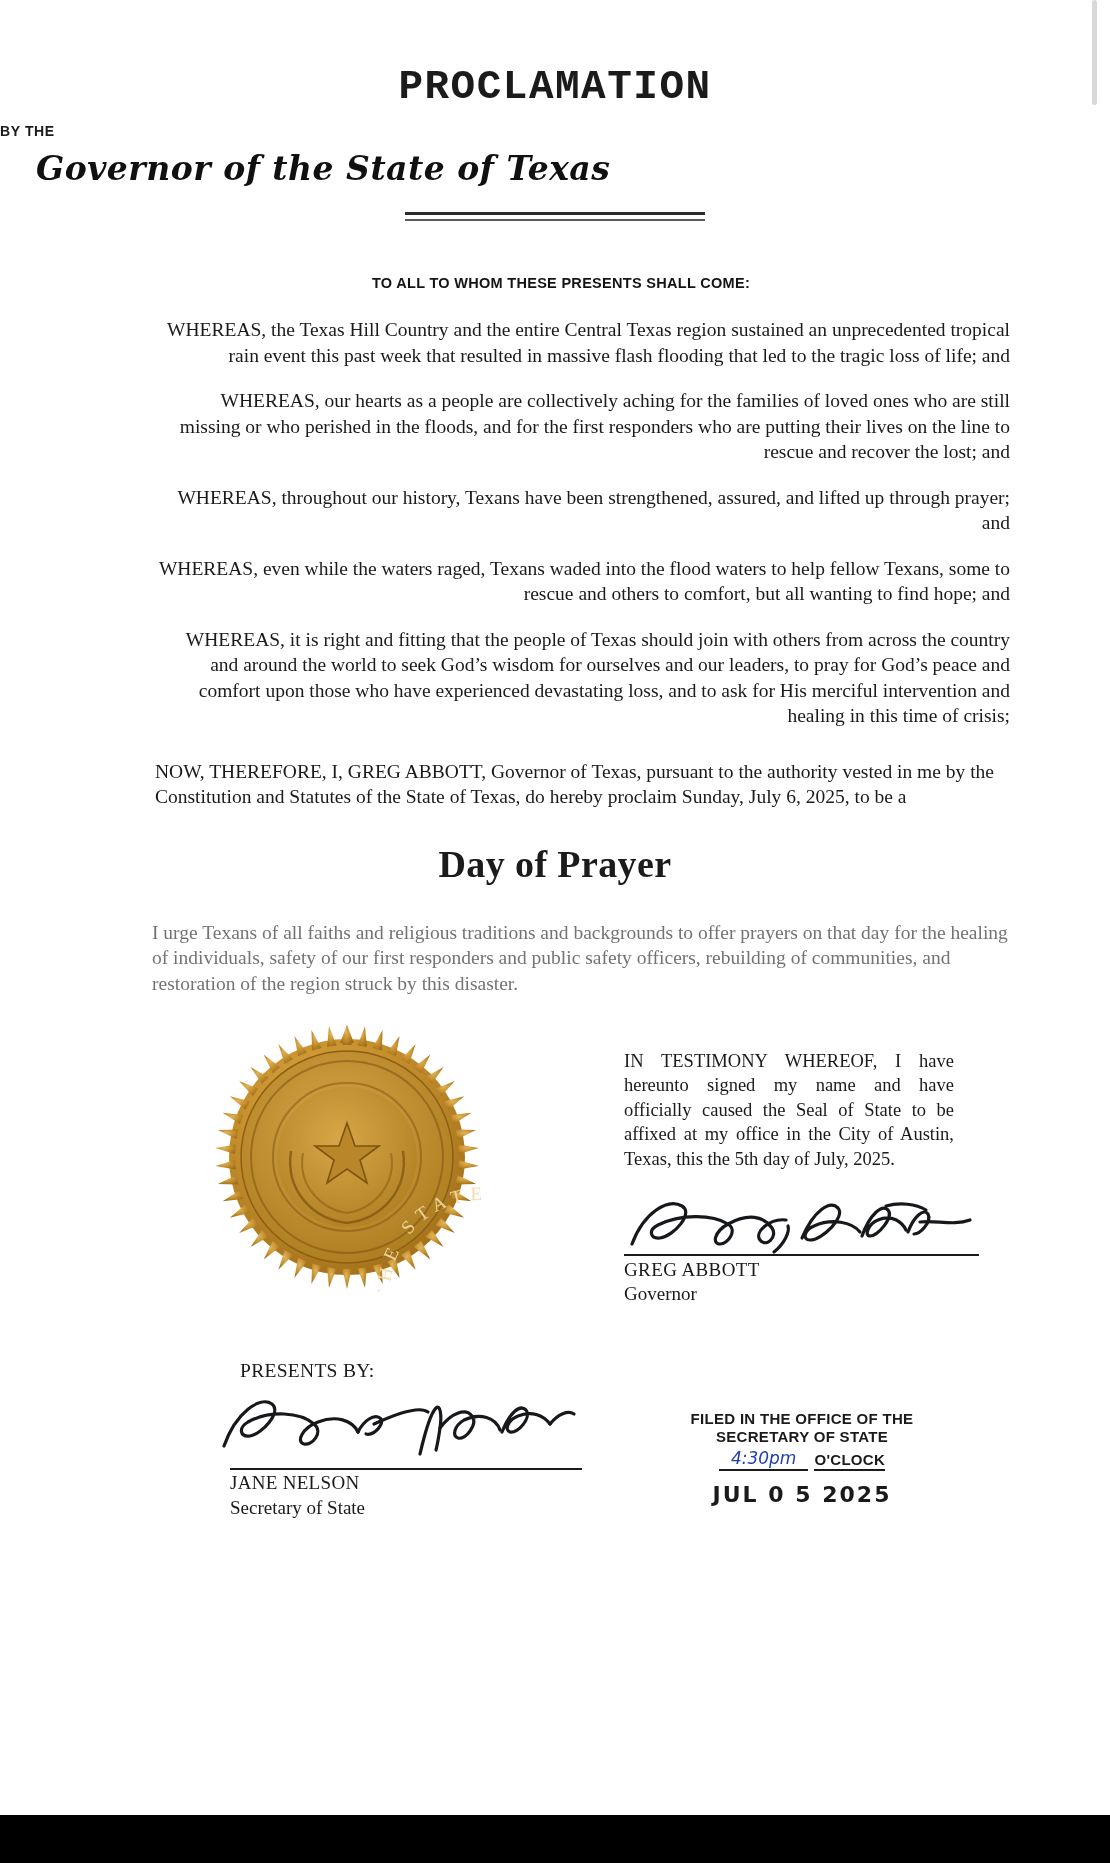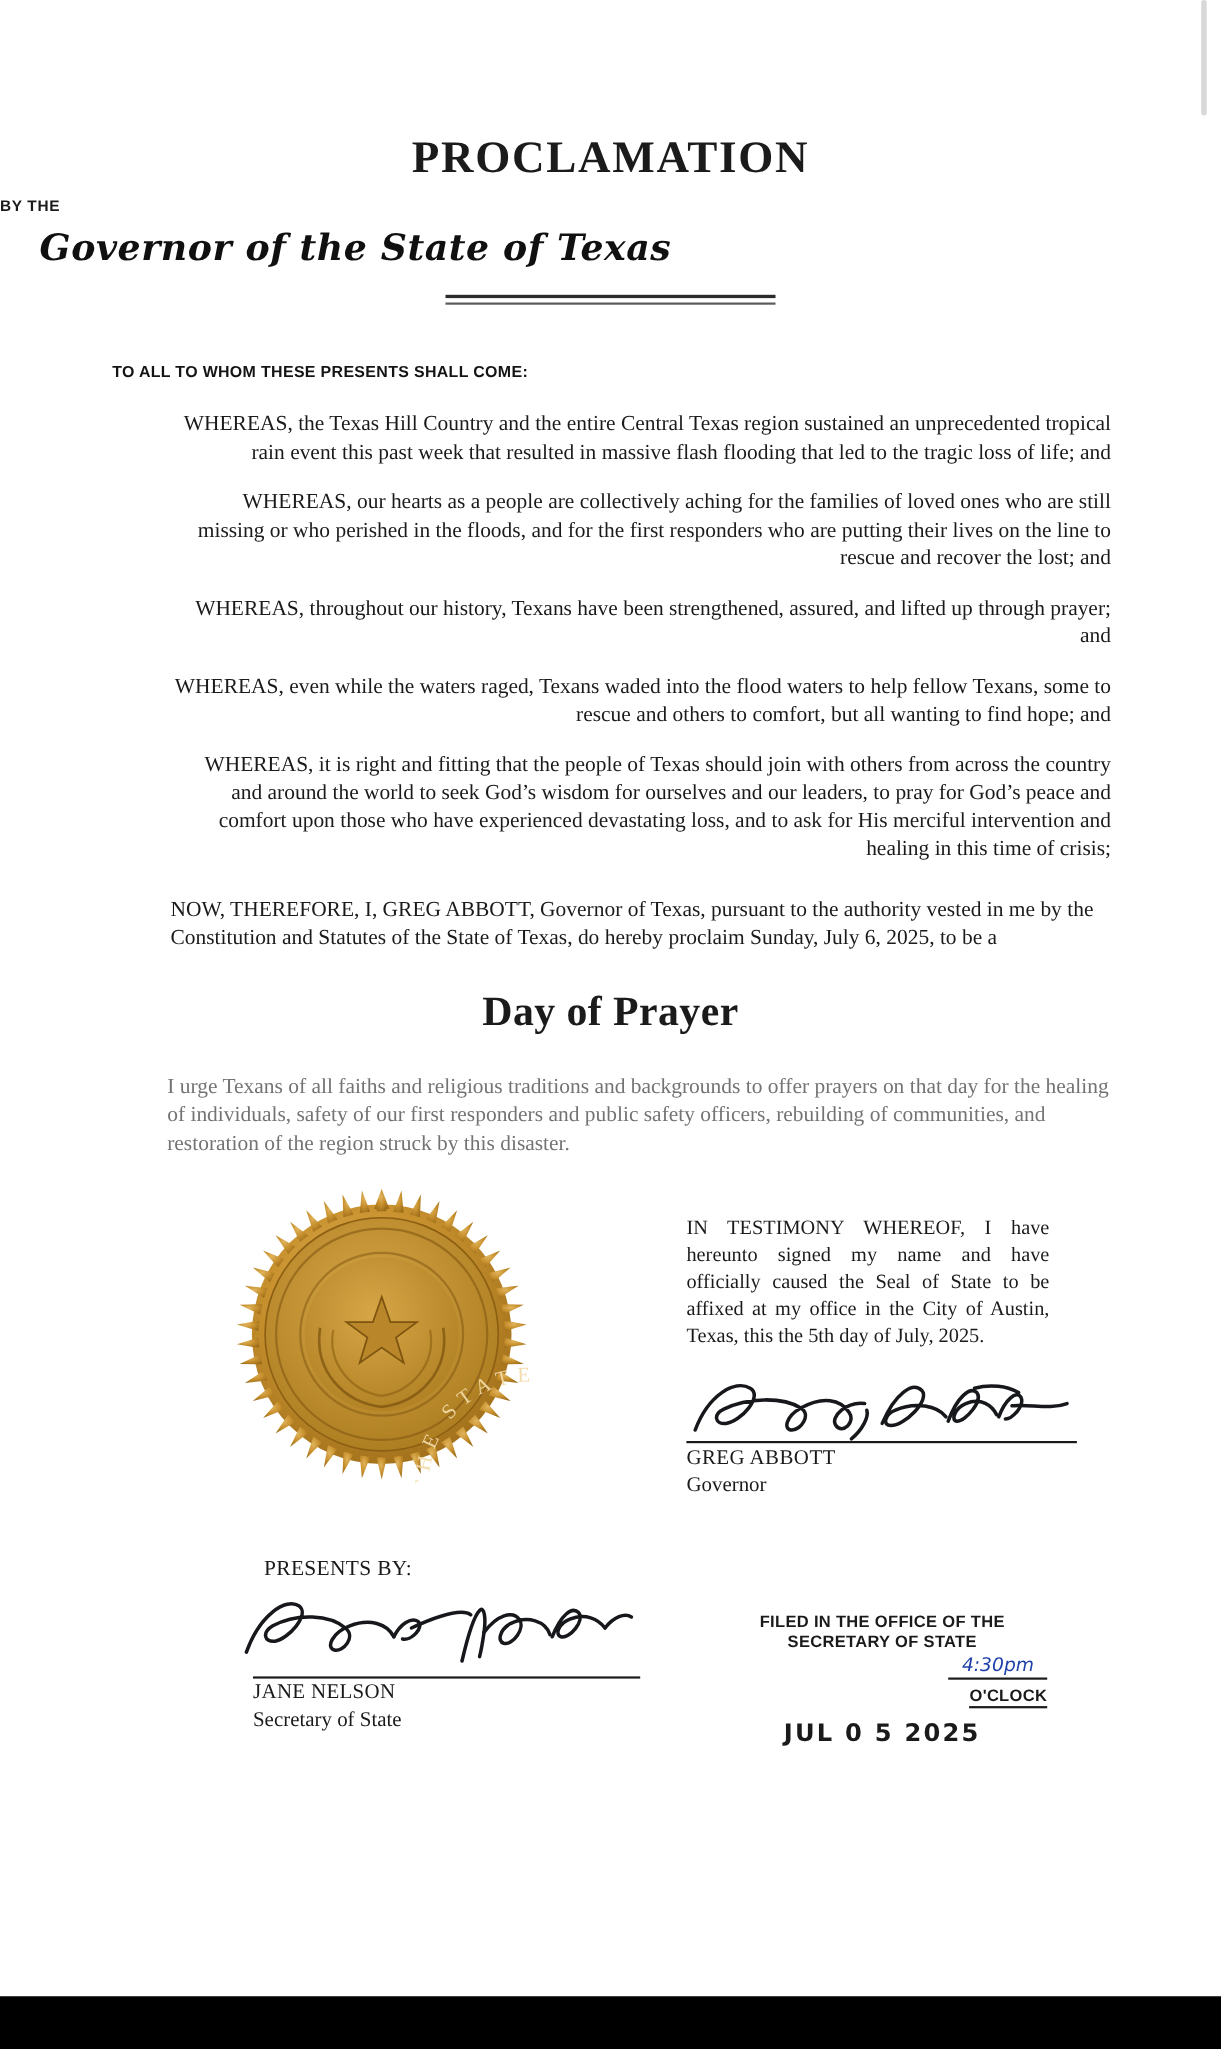--- a/index.html
+++ b/index.html
@@ -41,22 +41,22 @@
     border-radius: 3px;
   }
 
   
   .doc-title {
     text-align: center;
     font-size: 41px;
     font-weight: bold;
     letter-spacing: 1.5px;
     color: #1b1b1b;
-    margin-top: 118px;
-    font-family: Liberation Serif, serif;
+    margin-top: 64px;
+    font-family: Liberation Mono, monospace;
   }
   .by-the {
     text-align: left;
     font-family: "Liberation Sans", sans-serif;
     font-size: 14px;
     font-weight: bold;
     letter-spacing: 0.6px;
     color: #1b1b1b;
     margin-top: 13px;
   }
@@ -90,20 +90,21 @@
     box-sizing: border-box;
   }
   .presents {
     margin-top: 54px;
     margin-left: 12px;
     font-family: "Liberation Sans", sans-serif;
     font-size: 14.5px;
     font-weight: bold;
     letter-spacing: 0.3px;
     color: #141414;
+    text-align: center;
   }
   .whereas {
     margin-top: 20px;
     margin-left: 65px;
     margin-right: 10px;
     font-size: 19.5px;
     line-height: 25.5px;
     color: #1a1a1a;
     text-indent: -13px;
     padding-left: 13px;
@@ -247,21 +248,20 @@
     font-weight: bold;
     letter-spacing: 0.3px;
     margin-top: 1px;
   }
   .filing-time-row {
     margin-top: 4px;
     display: flex;
     justify-content: center;
     align-items: flex-end;
     gap: 6px;
-    flex-direction: column;
   }
   .filing-time {
     font-family: "DejaVu Sans", sans-serif;
     font-style: italic;
     font-size: 17px;
     color: #1f3faa;
     border-bottom: 2px solid #1a1a1a;
     padding: 0 12px 1px 12px;
     line-height: 19px;
   }

